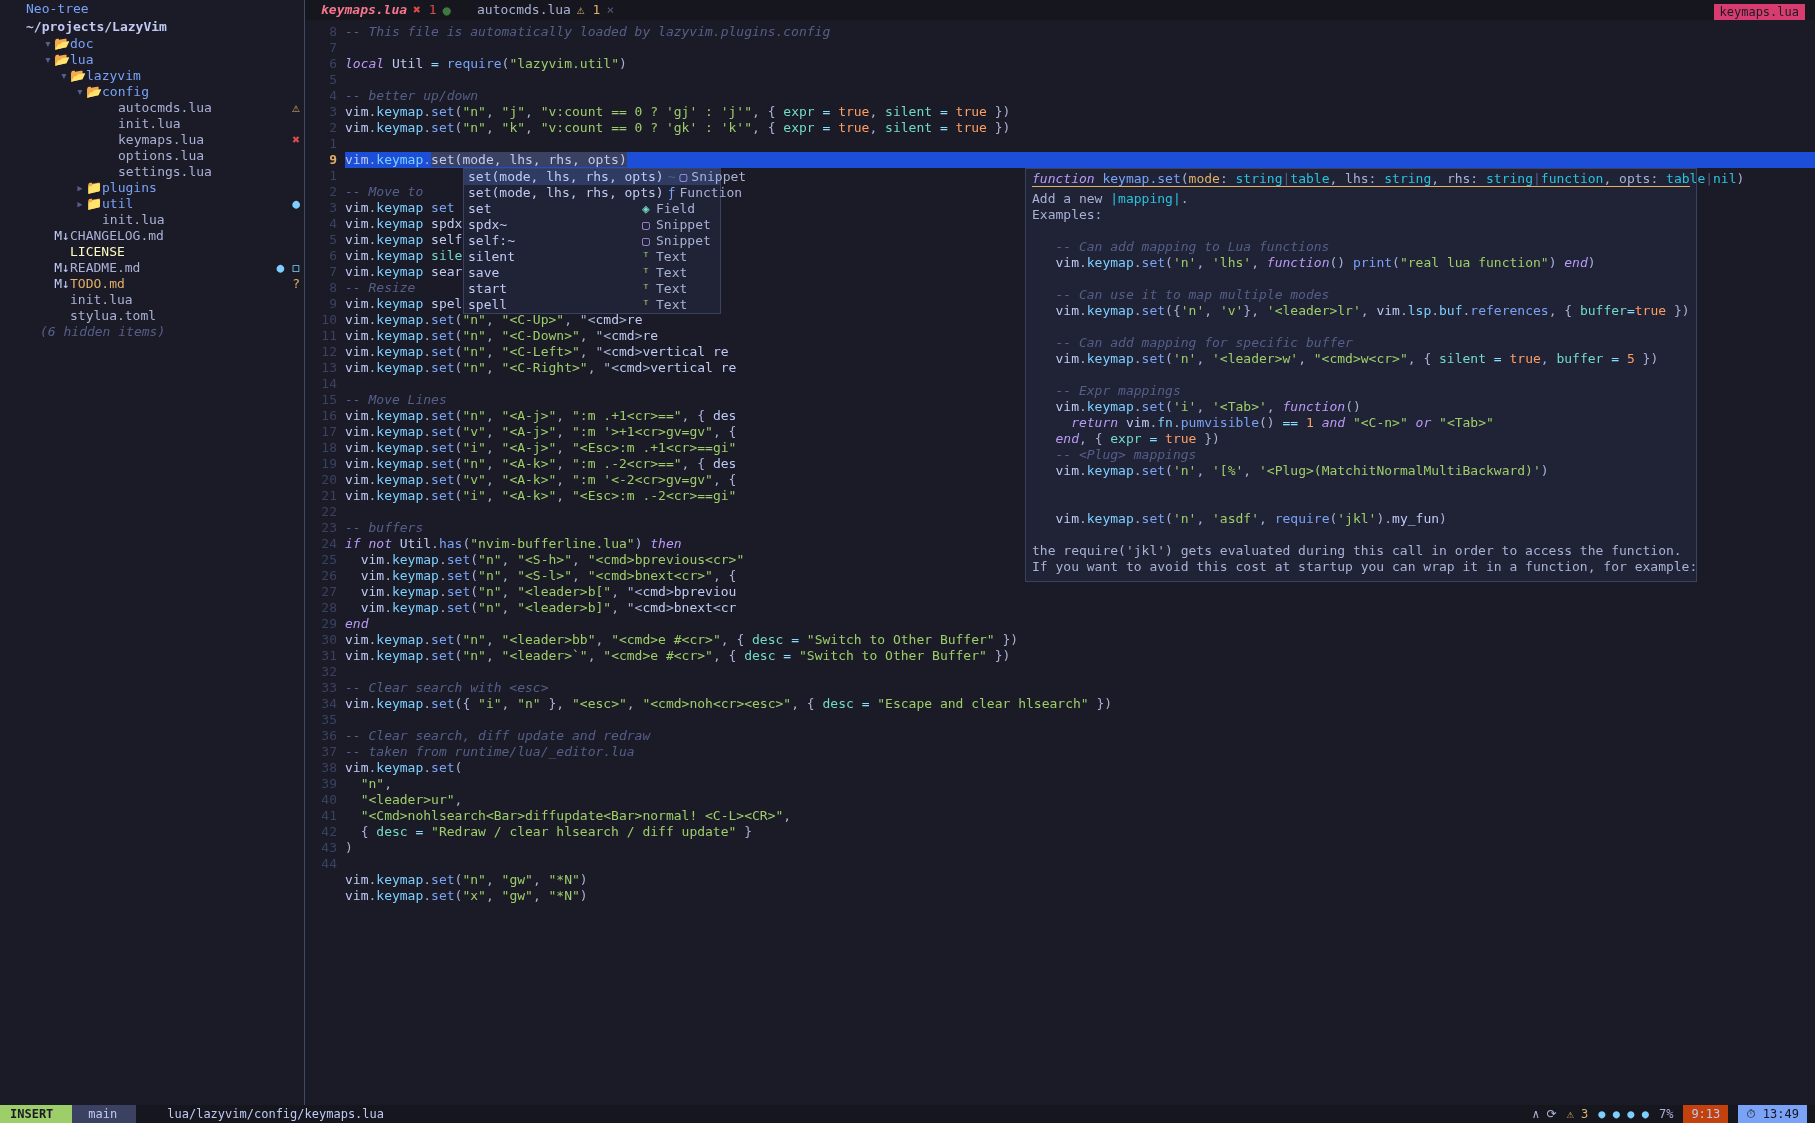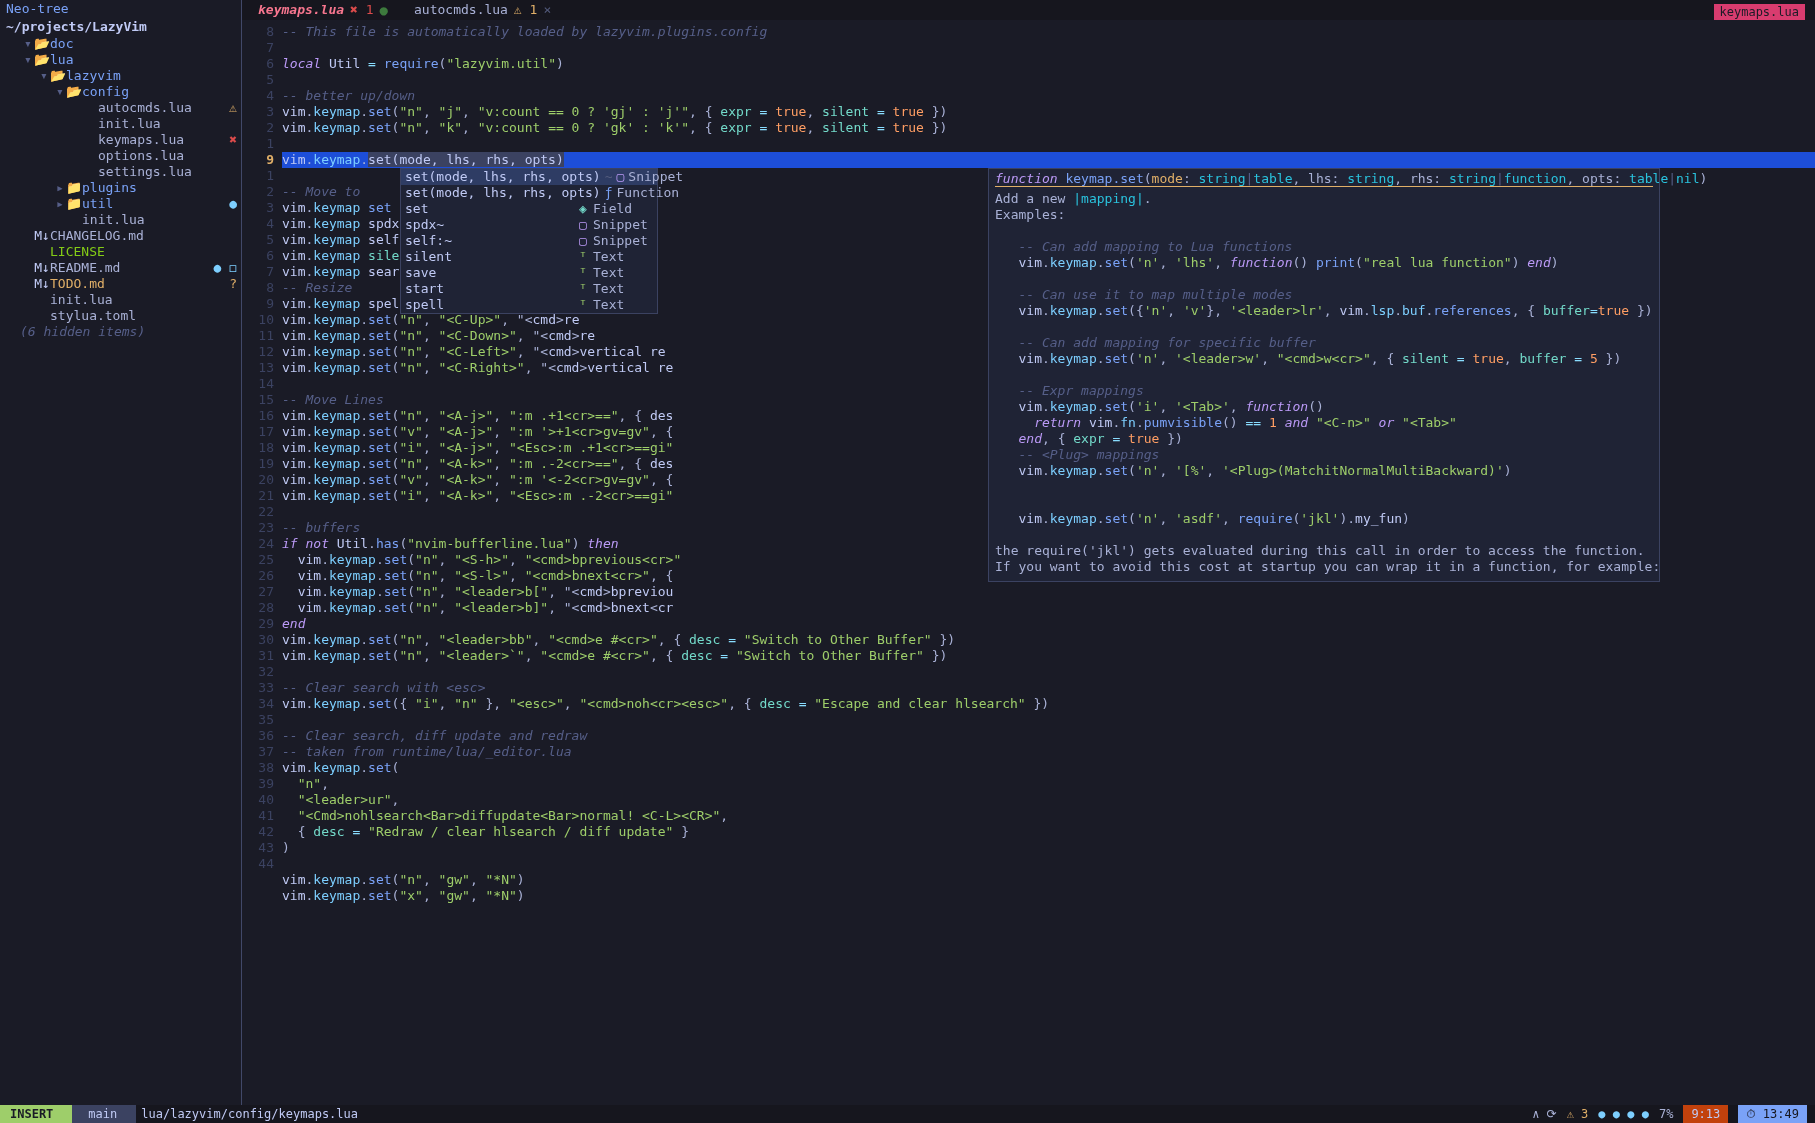--- a/index.html
+++ b/index.html
@@ -9,38 +9,39 @@
     font-size:13px;
     background:#1a1b26;
     color:#a9b1d6;
     line-height:16px;
     display:flex;
     flex-direction:column;
   }
   .main { flex:1; display:flex; overflow:hidden; }
   
   .sidebar {
-    width:242px;
+    width:285px;
     background:#1a1b26;
     border-right:1px solid #414868;
     display:flex; flex-direction:column;
     font-size:13px;
+    margin-left:20px;
   }
   .sidebar .title { color:#7aa2f7; padding:1px 6px; }
   .sidebar .path  { color:#c0caf5; padding:1px 6px;font-weight:bold; }
   .tree { padding-left:2px; }
   .row { display:flex; align-items:center; height:16px; padding-right:4px; white-space:pre; }
   .row .chev { width:12px; color:#565f89; display:inline-block; text-align:center; }
   .row .ico  { width:16px; display:inline-block; text-align:center; }
   .row .name { }
   .row .mark { margin-left:auto; }.d1{padding-left:20px}.d2{padding-left:36px}.d3{padding-left:52px}.d4{padding-left:68px}
   .folder .ico{color:#7aa2f7}.folder .name{color:#7aa2f7}
   .lua .ico{color:#51a0cf}.lua .name{color:#a9b1d6}
   .md  .ico{color:#c0caf5}.md  .name{color:#a9b1d6}
-  .lic .ico{color:#e0af68}.lic .name{color:#84cc16}
+  .lic .ico{color:#e0af68}.lic .name{color:#fef9c3}
   .toml .ico{color:#7aa2f7}.toml .name{color:#a9b1d6}
   .hidden{color:#565f89;font-style:italic;padding-left:20px}
   .mk-err{color:#db4b4b}.mk-warn{color:#e0af68}.mk-mod{color:#7dcfff}.mk-q{color:#e0af68}
 
   
   .editor{flex:1;display:flex;flex-direction:column;overflow:hidden;position:relative}
   
   .tabbar{height:20px;display:flex;align-items:center;background:#16161e;font-size:13px}
   .tab{display:flex;align-items:center;gap:6px;padding:0 10px;height:100%}
   .tab .ico{color:#51a0cf}
@@ -80,39 +81,39 @@
   .cmp .item{display:flex;height:16px;align-items:center;padding:0 4px;gap:4px}
   .cmp .item.sel{background:#2e3c64}
   .cmp .txt{color:#c0caf5;flex:1;white-space:pre}
   .cmp .tilde{color:#545c7e}
   .cmp .kico{width:12px;text-align:center}
   .cmp .kind{color:#a9b1d6;width:60px}
   .ki-snip{color:#bb9af7}.ki-fn{color:#7aa2f7}.ki-field{color:#73daca}.ki-text{color:#9ece6a}
 
   
   .doc{
-    position:absolute;left:706px;top:148px;width:672px;
+    position:absolute;left:680px;top:148px;width:672px;
     background:#1f2335;border:1px solid #3b4261;padding:2px 6px 6px 6px;
     z-index:4;font-size:13px;
   }
   .doc pre{white-space:pre;font-family:inherit;height:16px}
   .doc .sig{border-bottom:1px solid #e0af68;padding-bottom:2px;margin-bottom:4px}
   .doc .sig .hl{color:#7aa2f7}
   .doc .sig .ty{color:#2ac3de}
   .doc .sig .sep{color:#565f89}
   .doc .link{color:#2ac3de}
 
   
   .status{height:18px;display:flex;align-items:center;background:#16161e;font-size:12px}
   .seg{height:100%;display:flex;align-items:center;padding:0 10px}
   .seg.mode{background:#9ece6a;color:#1a1b26;font-weight:bold}
   .seg.mode::after{content:"";border-left:9px solid #9ece6a;border-top:9px solid transparent;border-bottom:9px solid transparent;position:relative;left:10px}
   .seg.branch{background:#3b4261;color:#c0caf5;padding-left:16px}
   .seg.branch::after{content:"";border-left:9px solid #3b4261;border-top:9px solid transparent;border-bottom:9px solid transparent;position:relative;left:10px}
-  .seg.path{color:#c0caf5;padding-left:5px}
+  .seg.path{color:#c0caf5;padding-left:31px}
   .status .right{margin-left:auto;display:flex;align-items:center;gap:10px;padding-right:8px;color:#a9b1d6}
   .status .right .pos{background:#c2410c;color:#c0caf5;padding:1px 8px}
   .status .right .time{background:#7aa2f7;color:#16161e;padding:1px 8px}
   .status .diagico{color:#e0af68}
 </style>
 </head>
 <body>
 
 <div class="main">
 

